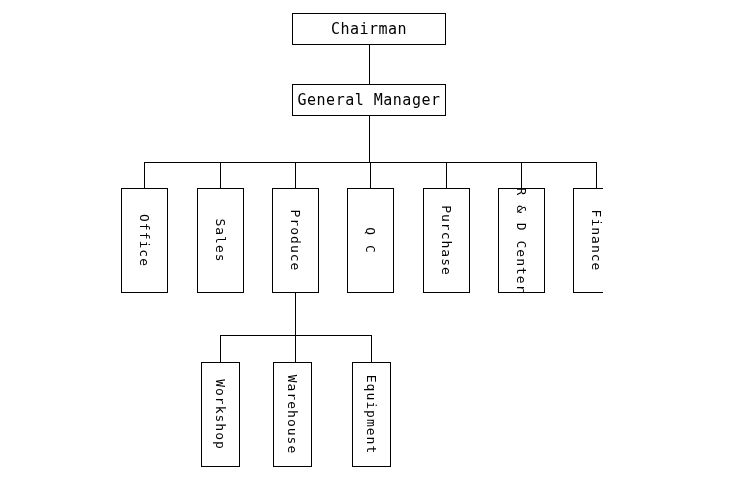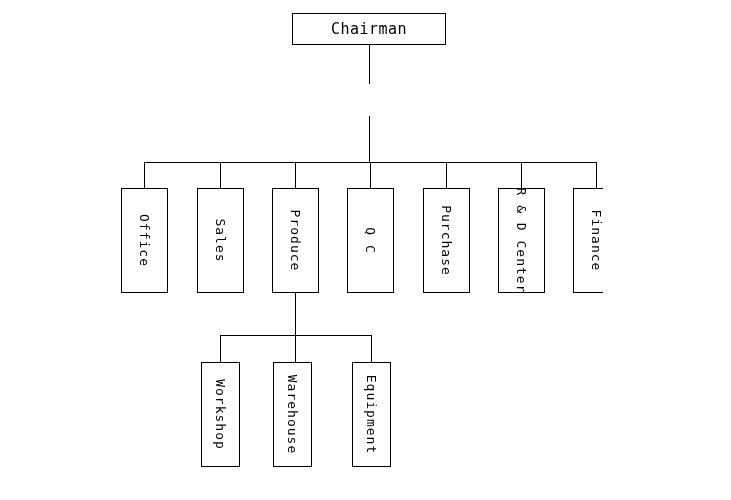--- a/index.html
+++ b/index.html
@@ -68,20 +68,23 @@
 <body>
 
 <div id="chart-canvas">
 
   <div class="node horiz" style="left:292px; top:13px; width:154px; height:32px;">
     <span class="node-label">Chairman</span>
   </div>
 
   <div class="vline" style="left:369px; top:45px; height:39px;"></div>
 
+  <div class="node horiz" style="left:292px; top:84px; width:154px; height:32px;">
+    <span class="node-label">General Manager</span>
+  </div>
 
   <div class="vline" style="left:369px; top:116px; height:47px;"></div>
 
   <div class="hline" style="left:144px; top:162px; width:452px;"></div>
 
   <div class="vline" style="left:144px; top:162px; height:26px;"></div>
   <div class="vline" style="left:220px; top:162px; height:26px;"></div>
   <div class="vline" style="left:295px; top:162px; height:26px;"></div>
   <div class="vline" style="left:370px; top:162px; height:26px;"></div>
   <div class="vline" style="left:446px; top:162px; height:26px;"></div>

